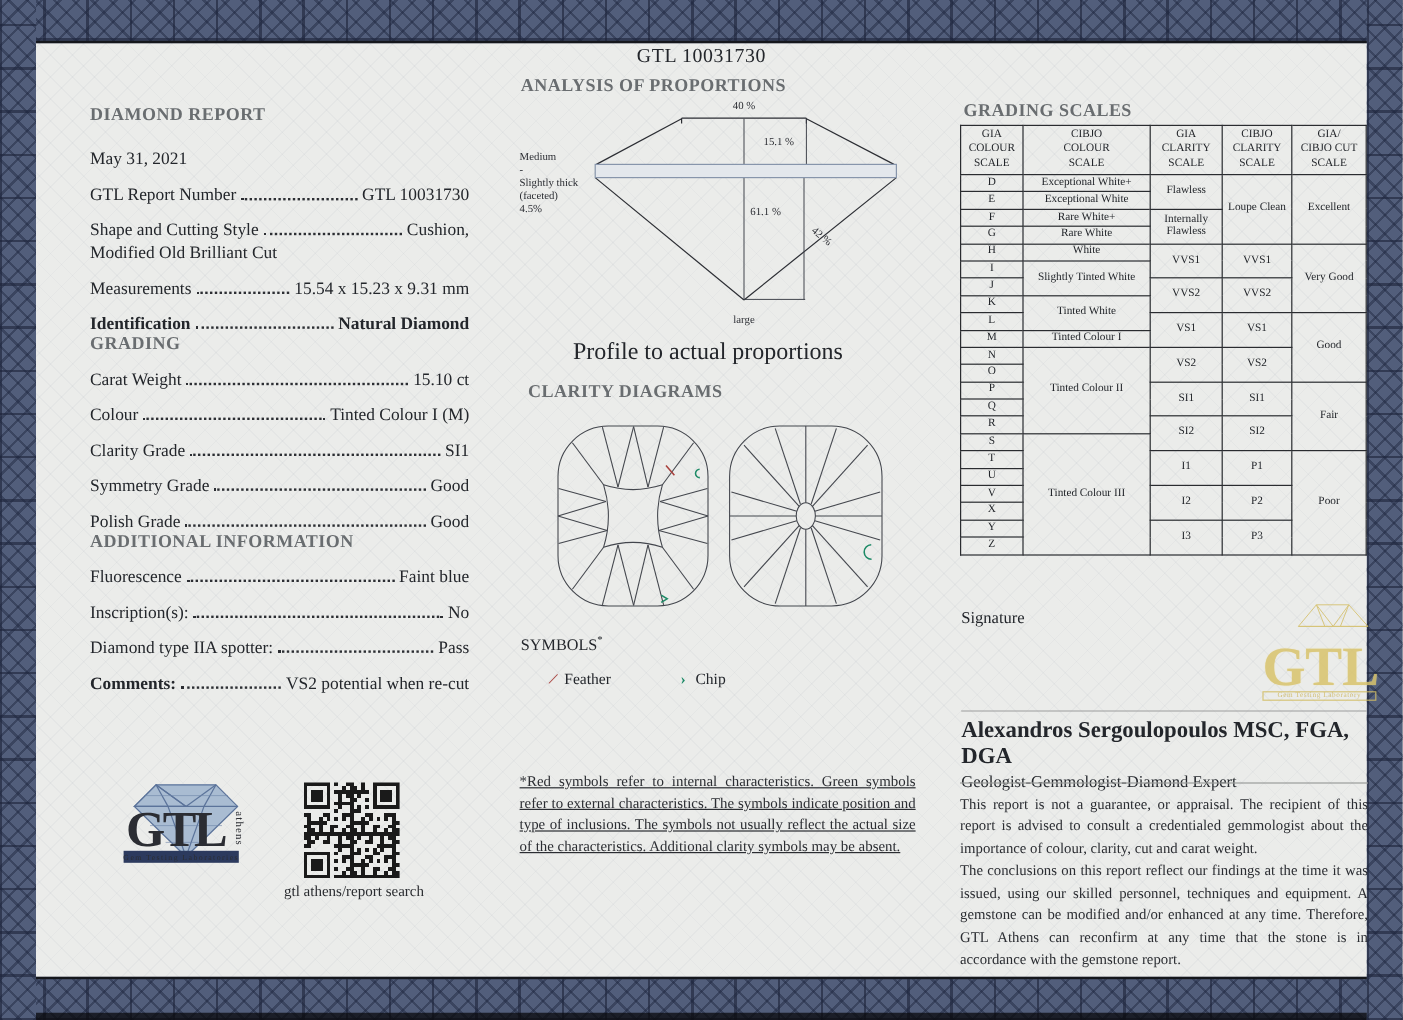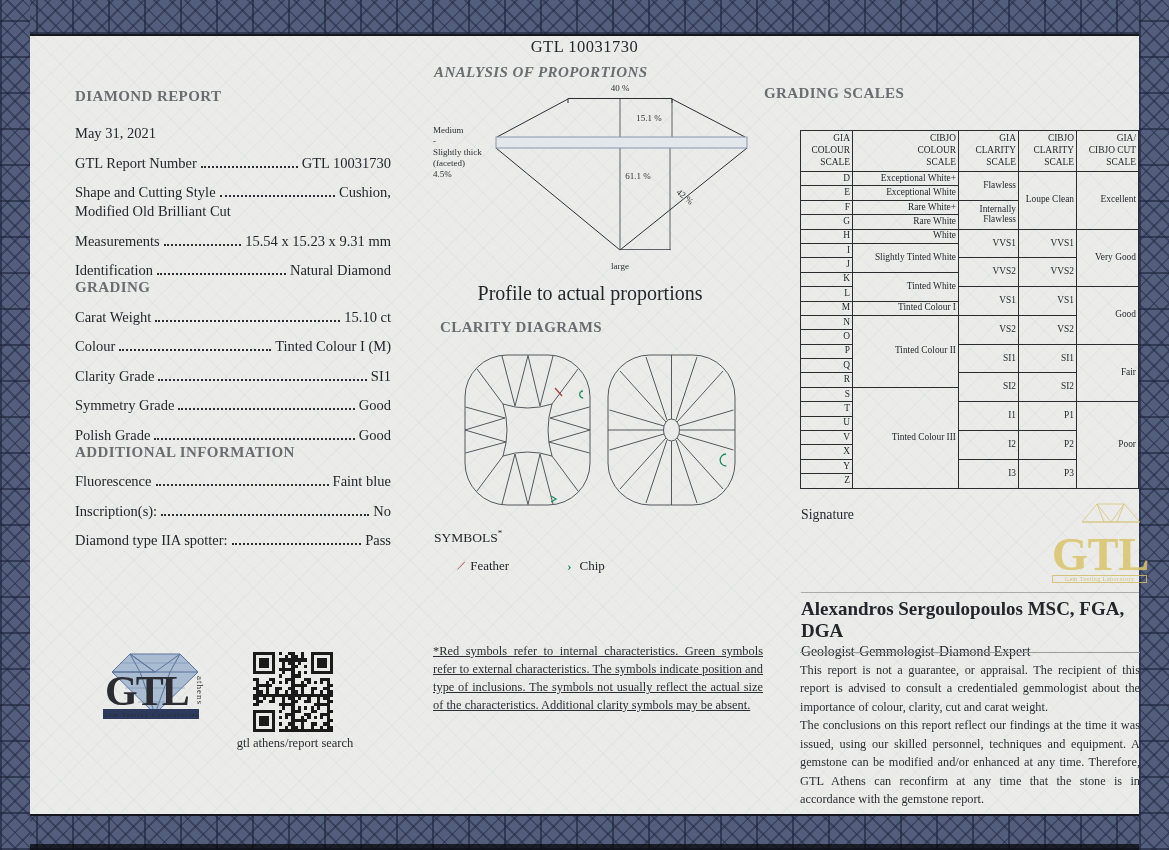--- a/index.html
+++ b/index.html
@@ -27,44 +27,44 @@
   .doc-title{left:0;right:0;top:37px;text-align:center;font-size:16.5px;letter-spacing:.5px;}
   
   .leftcol{left:75px;top:88px;width:316px;}
   .leftcol .hdg{margin:0 0 4px 0;}
   .date{font-size:14.5px;margin:20px 0 6px 0;}
   .rows{display:block;}
   .frow{display:flex;align-items:baseline;font-size:14.5px;margin-top:12.5px;}
   .frow .lbl{white-space:nowrap;}
   .frow .dots{flex:1;border-bottom:2.2px dotted #2c2e33;margin:0 4px 3px 4px;min-width:14px;}
   .frow .val{white-space:nowrap;}
-  .frow.boldrow .lbl,.frow.boldrow .val{font-weight:normal;}
+  .frow.boldrow .lbl,.frow.boldrow .val{font-weight:bold;}
   .frow.boldlbl .lbl{font-weight:bold;}
   .cont{font-size:14.5px;margin-top:2px;}
   .sect-gap{margin-top:16px;}
   
   .gtl-logo{left:100px;top:648px;width:110px;height:78px;}
   .qr-wrap{left:253px;top:652px;width:80px;height:80px;}
   .qr-caption{left:215px;top:736px;width:160px;text-align:center;font-size:12.5px;color:#2a2c30;}
   
-  .prop-hdg{left:434px;top:64px;font-style:italic;}
+  .prop-hdg{left:434px;top:64px;}
   .prop-svg{left:425px;top:80px;}
   .profile-caption{left:430px;top:282px;width:320px;text-align:center;font-size:20px;}
   .clarity-hdg{left:440px;top:319px;}
   .clarity-svg{left:445px;top:350px;}
   .symbols-hdg{left:434px;top:528px;font-size:13.5px;}
   .symbols-row{left:460px;top:558px;width:260px;display:flex;gap:58px;font-size:13px;}
   .sym{display:flex;align-items:center;gap:8px;}
   .sym .glyph{font-weight:bold;font-size:13px;}
   .footnote{left:433px;top:643px;width:330px;font-size:12.4px;text-align:justify;line-height:1.45;color:#2b2d32;text-decoration:underline;}
   sup{font-size:9px;}
   
-  .scales-hdg{left:764px;top:85px;}
-  table.scales{left:800px;top:130px;border-collapse:collapse;table-layout:fixed;width:338px;
-               font-size:9.4px;text-align:right;color:#1e2126;padding-left:48px;}
+  .scales-hdg{left:803px;top:85px;}
+  table.scales{left:800px;top:104px;border-collapse:collapse;table-layout:fixed;width:338px;
+               font-size:9.4px;text-align:center;color:#1e2126;padding-left:48px;}
   table.scales th,table.scales td{border:1px solid #2a2c30;padding:1px 2px;white-space:pre-line;}
   table.scales th{font-weight:normal;height:38px;line-height:1.25;}
   table.scales td{height:11.4px;line-height:1.05;}
   .sig-label{left:801px;top:507px;font-size:13.8px;}
   .watermark{left:1052px;top:500px;width:95px;height:80px;opacity:.85;}
   .wm-gtl{font-size:46px;font-weight:bold;color:#d9c36c;line-height:.9;text-shadow:0 0 1px #e6d795;}
   .wm-banner{font-size:6px;color:#cdb75f;border:1px solid #d3bd64;padding:0 2px;text-align:center;letter-spacing:.5px;}
   .expert{left:801px;top:592px;width:338px;border-top:1px solid #a9aaa9;padding-top:5px;}
   .expert .nm{font-weight:bold;font-size:19px;}
   .expert .tt{font-size:13.8px;margin-top:2px;}
@@ -148,20 +148,25 @@
         </div>
         <div class="frow">
           <span class="lbl">Inscription(s):</span>
           <span class="dots"></span>
           <span class="val">No</span>
         </div>
         <div class="frow">
           <span class="lbl">Diamond type IIA spotter:</span>
           <span class="dots"></span>
           <span class="val">Pass</span>
+        </div>
+        <div class="frow boldlbl">
+          <span class="lbl">Comments:</span>
+          <span class="dots"></span>
+          <span class="val">VS2 potential when re-cut</span>
         </div>
       </div>
   </div>
 
   <div class="abs gtl-logo">
     <svg width="110" height="78" viewBox="0 0 110 78">
 
       <g stroke="#5b739a" stroke-width="1" fill="#9db1cb">
         <polygon points="30,6 80,6 98,24 55,66 12,24" fill="#a9bcd2"></polygon>
         <polygon points="30,6 12,24 55,24" fill="#8fa7c4" fill-opacity="0"></polygon>

